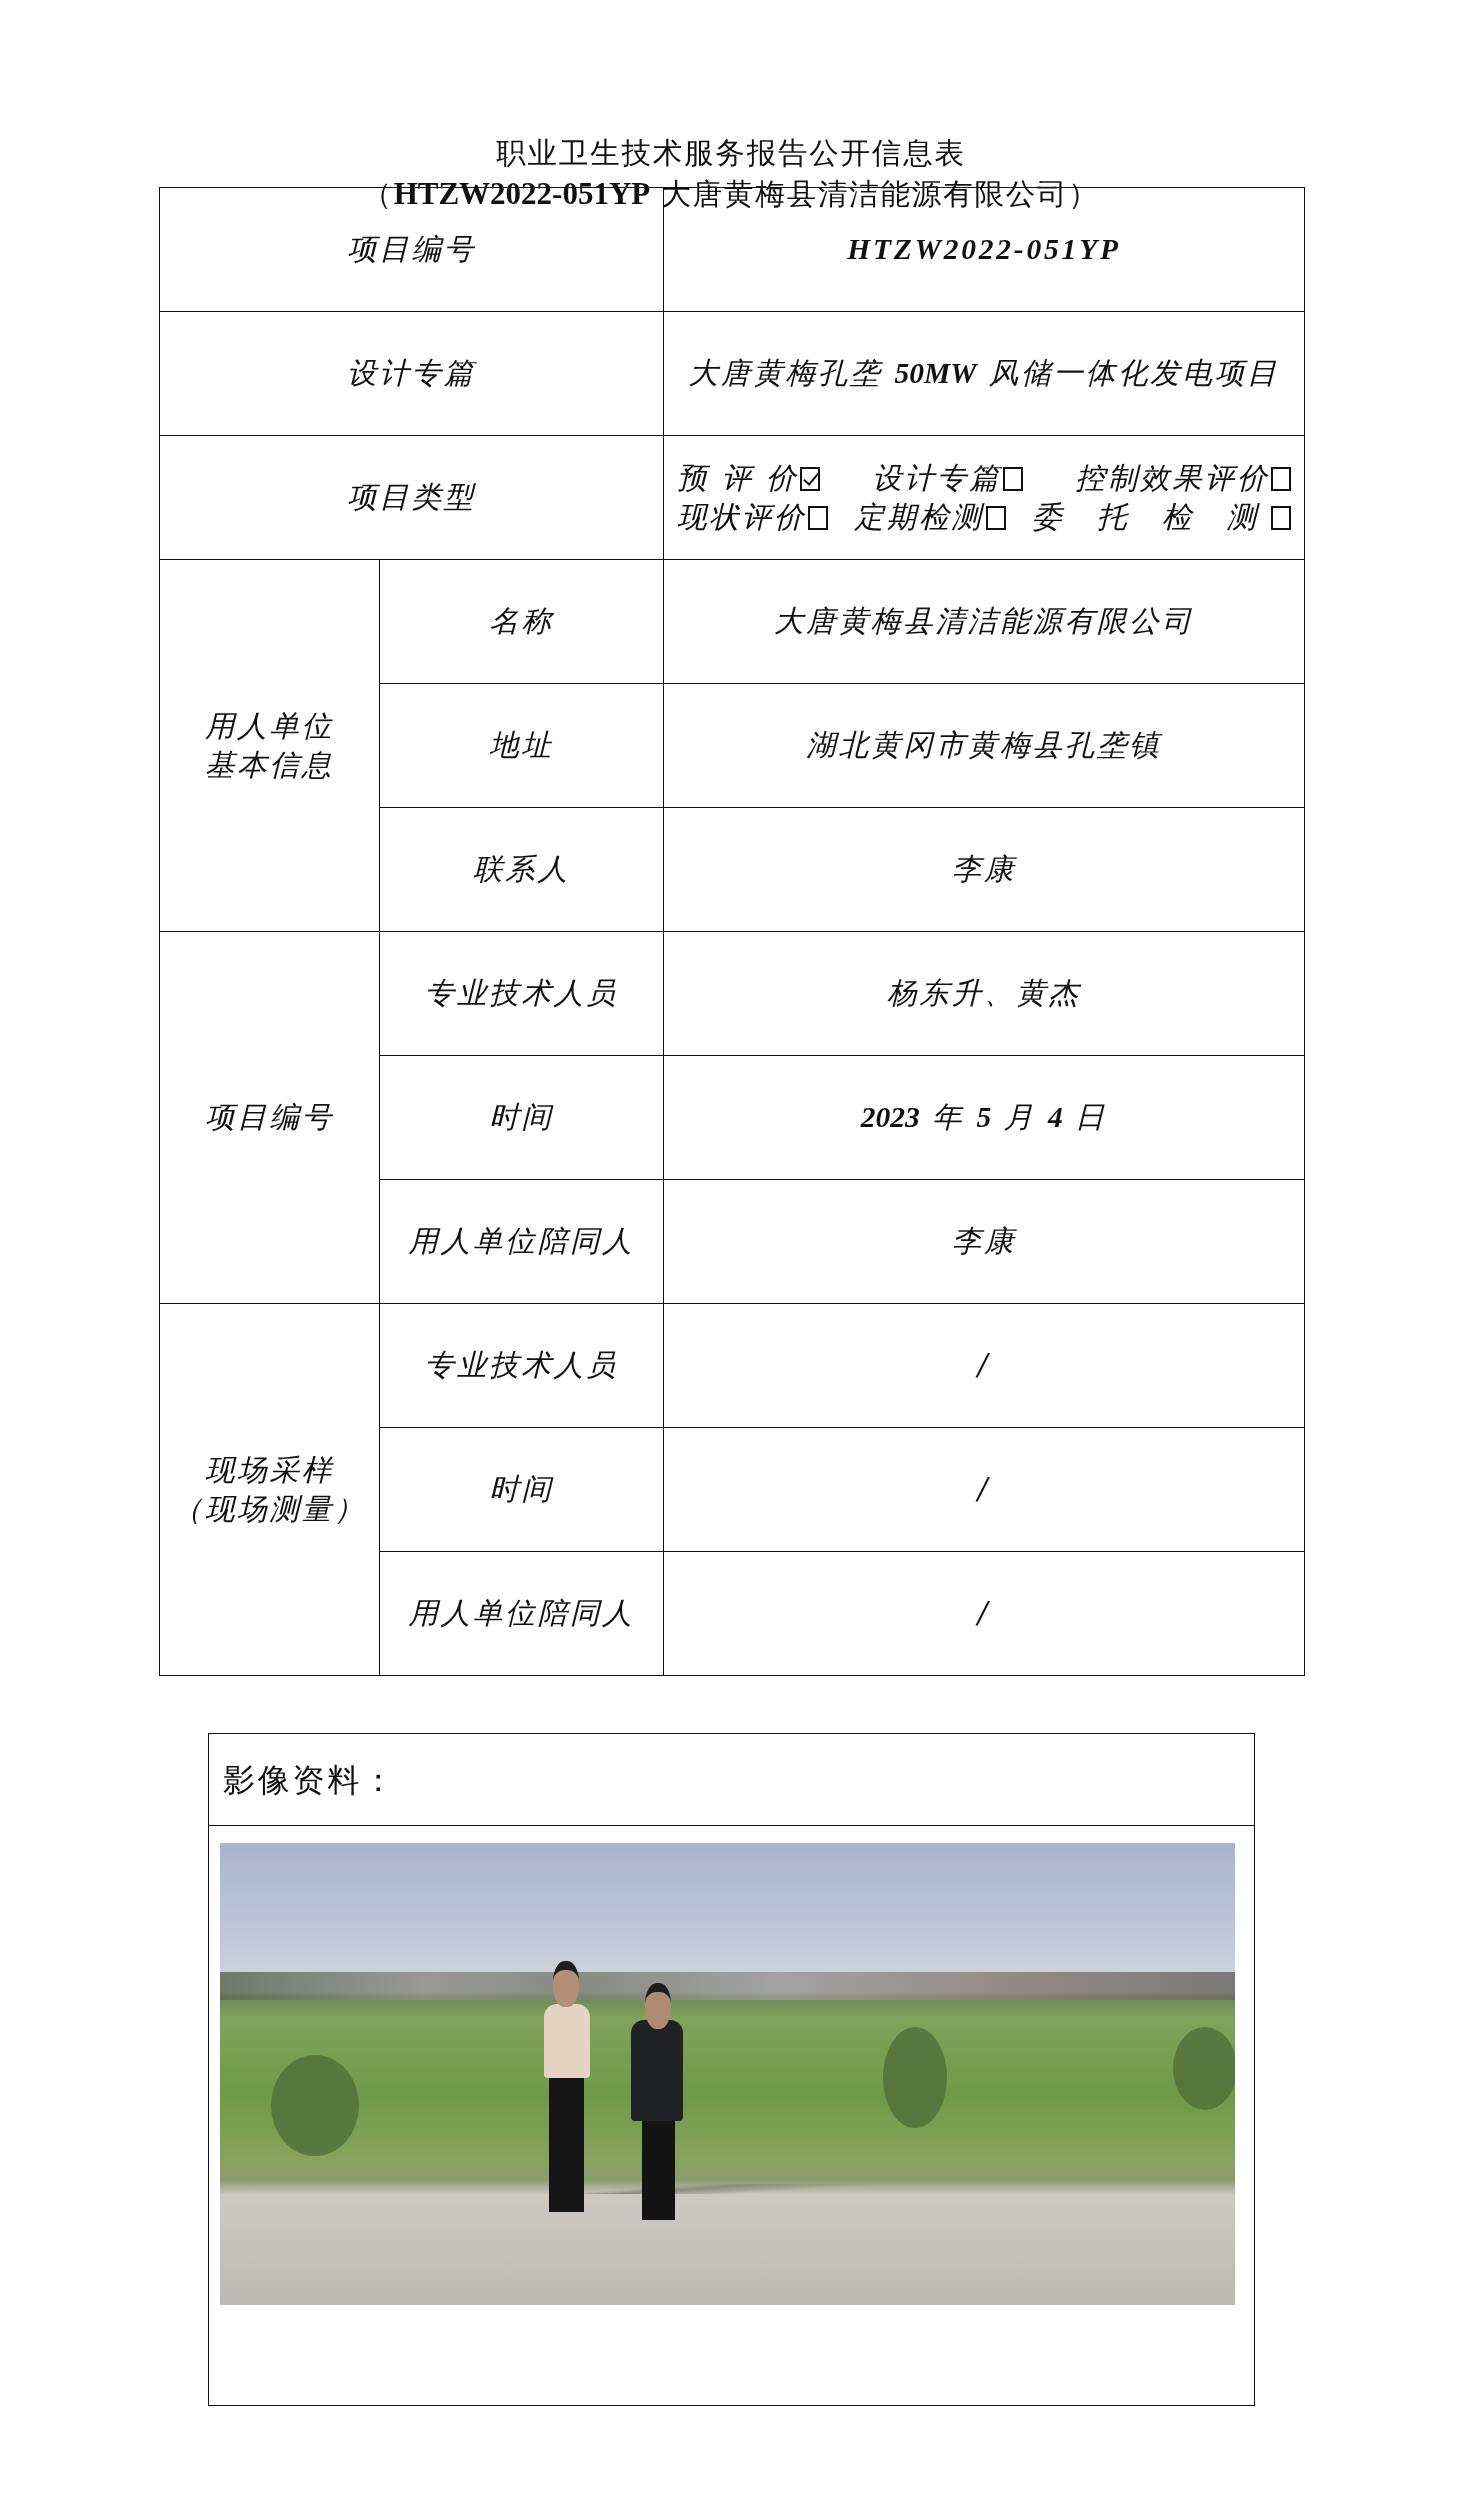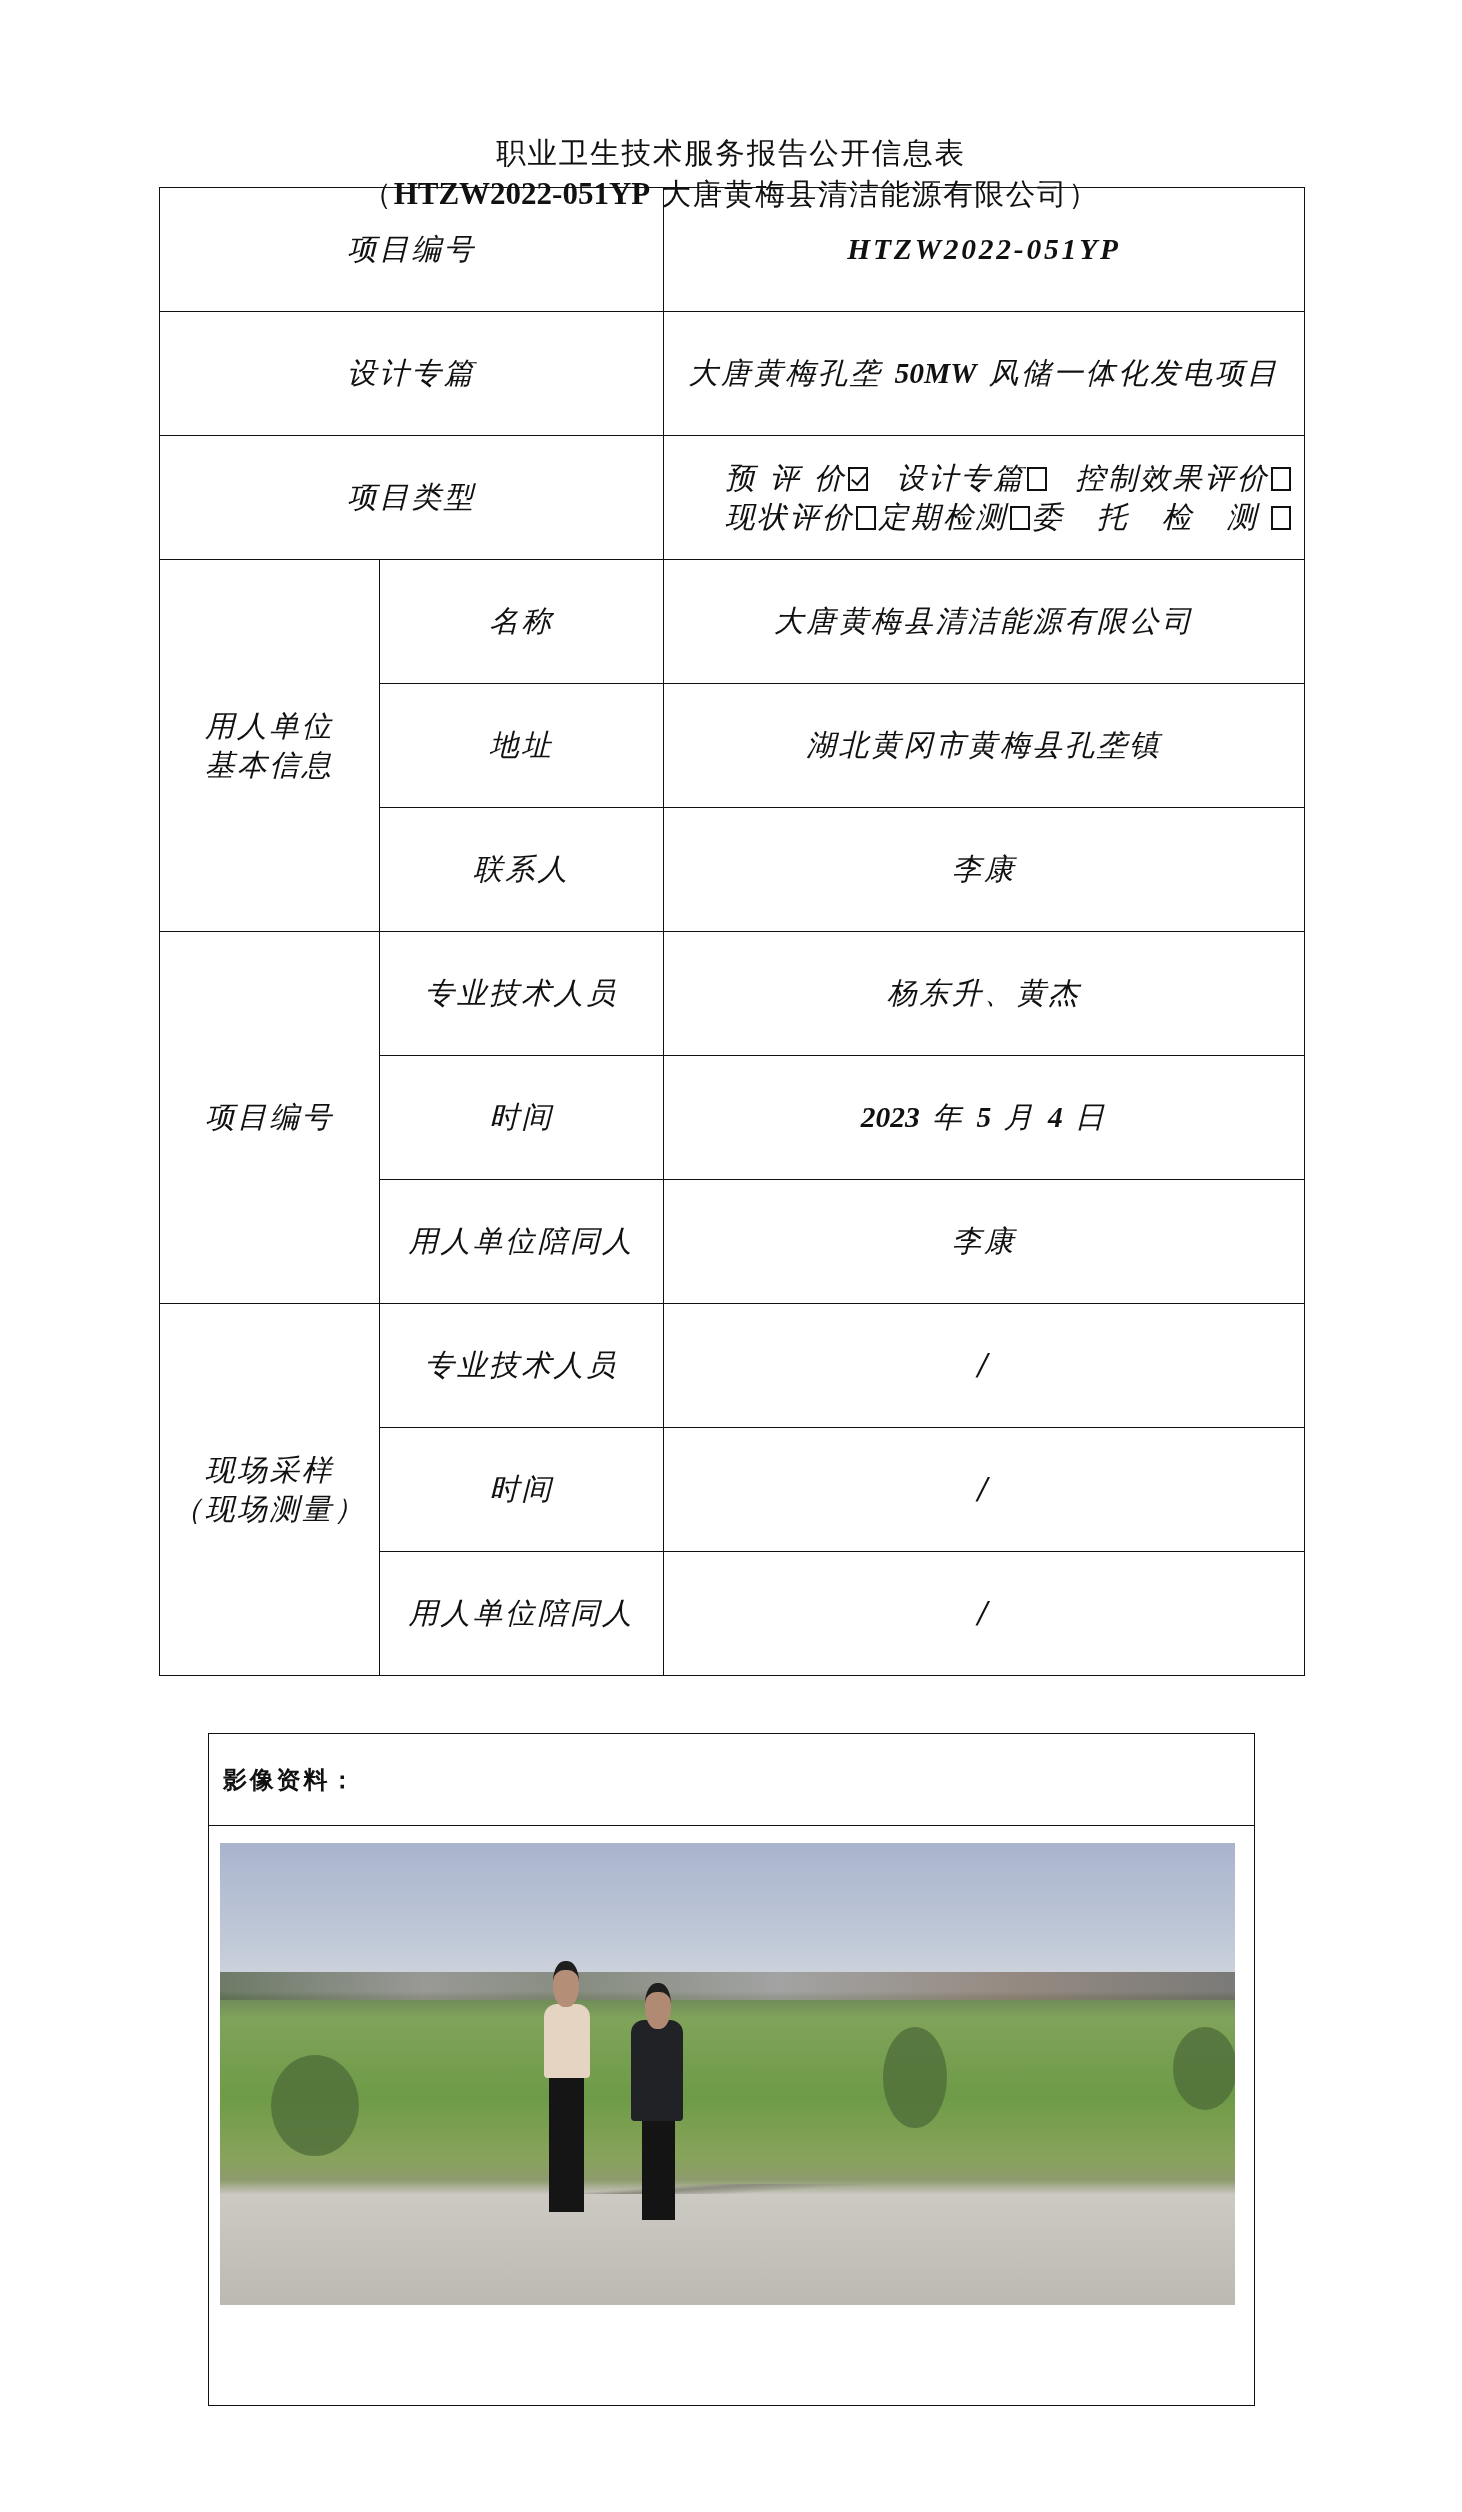--- a/index.html
+++ b/index.html
@@ -23,38 +23,38 @@
   table.info td {
     border: 1.8px solid #111; height: 123px; padding: 0 9.2px;
     text-align: center; vertical-align: middle;
     font-size: 29.5px; line-height: 39px; letter-spacing: 2.8px;
   }
   col.c1 { width: 220px; }
   col.c2 { width: 284px; }
   col.c3 { width: 641px; }
   .bold-latin { font-family: "Liberation Serif", serif; font-weight: bold; letter-spacing: 0; }
   .types { text-align: justify; padding: 0 13px !important; font-size: 28.6px; letter-spacing: 0.9px; line-height: 39px; }
-  .types .line { display: flex; justify-content: space-between; white-space: nowrap; margin-left: 48px; }
+  .types .line { display: flex; justify-content: space-between; white-space: nowrap; }
   .cb {
     display: inline-block; width: 20px; height: 24px; border: 2.8px solid #111;
     vertical-align: -3.7px; margin-left: 1.8px; position: relative; box-sizing: border-box;
   }
   .cb.checked::after {
     content: ""; position: absolute; left: 4.6px; top: 0.9px; width: 6.4px; height: 13px;
     border-right: 2.8px solid #111; border-bottom: 2.8px solid #111; transform: rotate(40deg);
   }
   .spaced { letter-spacing: 13px; }
 
   .media {
     position: absolute; left: 208px; top: 1733px; width: 1047px; height: 673px;
     border: 1.8px solid #111; box-sizing: border-box;
   }
   .media-head {
     height: 92px; border-bottom: 1.8px solid #111; box-sizing: border-box;
-    font-size: 24px; letter-spacing: 2.8px; line-height: 92px; padding-left: 14px; font-weight: bold;
+    font-size: 32px; letter-spacing: 2.8px; line-height: 92px; padding-left: 14px;
   }
   .photo {
     position: absolute; left: 11px; top: 109px; width: 1015px; height: 462px; overflow: hidden;
     background: linear-gradient(#a9b4cd 0%, #c3cbd9 23%, #d3d8de 32%, #6f8a5a 33.5%, #7fa35a 38%, #6e9b47 55%, #88a35b 68%, #8e9b6e 73%, #c9c6c0 76%, #bdbab4 100%);
   }
   .photo .skyline {
     position: absolute; left: 0; right: 0; top: 129px; height: 28px;
     background: linear-gradient(90deg, #5b6b52 0%, #8f8e89 20%, #7a8070 35%, #9a9a98 55%, #8b7d72 78%, #6b6a66 100%);
     opacity: .85;
   }

